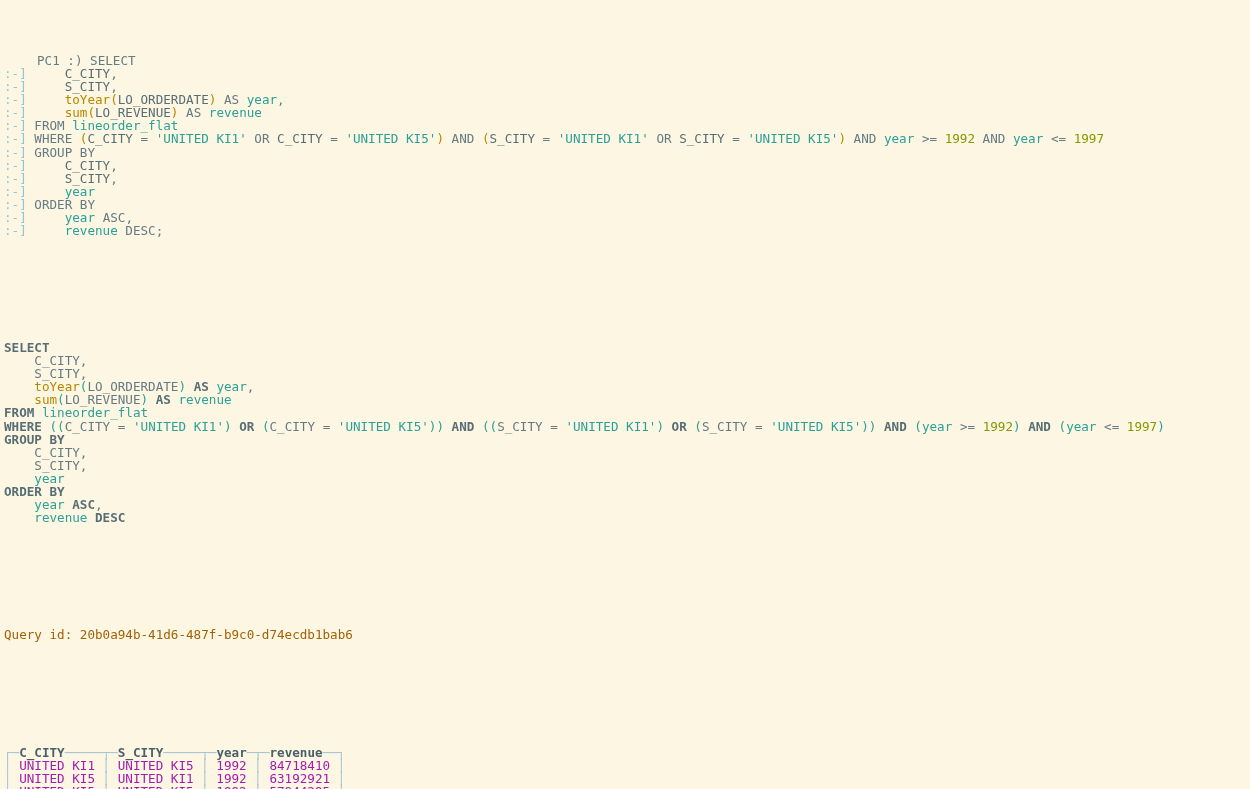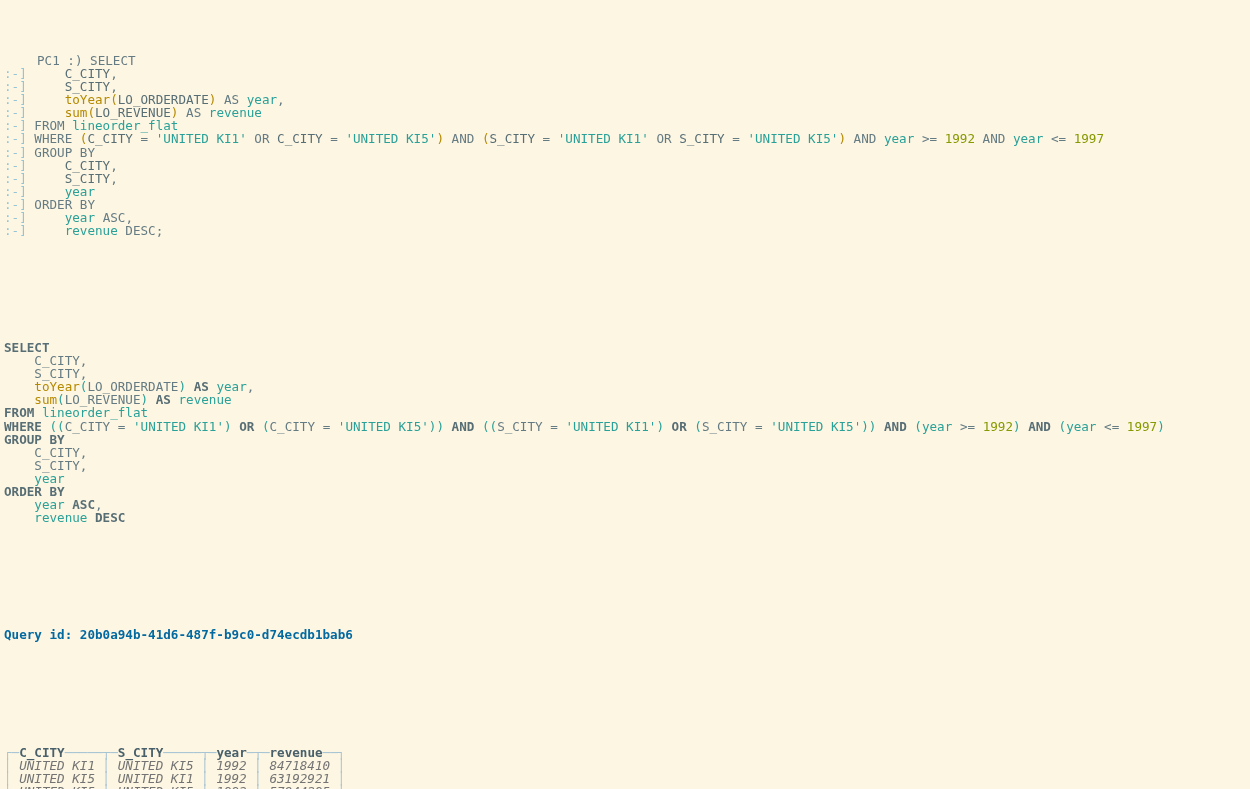--- a/index.html
+++ b/index.html
@@ -40,27 +40,27 @@
   
   .fmt .kw    { color: #586e75; font-weight: bold; }
   .fmt .ident { color: #2aa198; }
   .fmt .str   { color: #2aa198; }
   .fmt .func  { color: #b58900; }
   .fmt .paren { color: #2aa198; }
   .fmt .num   { color: #859900; }
   .fmt .op    { color: #657b83; }
   .fmt .plain { color: #657b83; }
 
-  .queryid { color: #0369a1; font-weight: bold; }
+  .queryid { color: #a16207; }
 
   
   .rtable { color: #657b83; }
   .rtable .brd  { color: #a7c4d4; }
   .rtable .hdr  { color: #49606b; font-weight: bold; }
-  .rtable .cell { color: #737373; font-style: italic; }
+  .rtable .cell { color: #a21caf; }
 </style>
 </head>
 <body>
 
 <div id="terminal">
 
   
   <div id="input-block"><div class="line"><span class="c-prompt">PC1 :)</span> <span><span class="c-kw">SELECT</span></span></div><div class="line"><span class="c-contbr">:-]</span> <span>    <span class="c-default">C_CITY</span><span class="c-op">,</span></span></div><div class="line"><span class="c-contbr">:-]</span> <span>    <span class="c-default">S_CITY</span><span class="c-op">,</span></span></div><div class="line"><span class="c-contbr">:-]</span> <span>    <span class="c-func">toYear</span><span class="c-paren">(</span><span class="c-default">LO_ORDERDATE</span><span class="c-paren">)</span> <span class="c-kw">AS</span> <span class="c-ident">year</span><span class="c-op">,</span></span></div><div class="line"><span class="c-contbr">:-]</span> <span>    <span class="c-func">sum</span><span class="c-paren">(</span><span class="c-default">LO_REVENUE</span><span class="c-paren">)</span> <span class="c-kw">AS</span> <span class="c-ident">revenue</span></span></div><div class="line"><span class="c-contbr">:-]</span> <span><span class="c-kw">FROM</span> <span class="c-ident">lineorder_flat</span></span></div><div class="line"><span class="c-contbr">:-]</span> <span><span class="c-kw">WHERE</span> <span class="c-paren">(</span><span class="c-default">C_CITY</span> <span class="c-op">=</span> <span class="c-str">'UNITED KI1'</span> <span class="c-kw">OR</span> <span class="c-default">C_CITY</span> <span class="c-op">=</span> <span class="c-str">'UNITED KI5'</span><span class="c-paren">)</span> <span class="c-kw">AND</span> <span class="c-paren">(</span><span class="c-default">S_CITY</span> <span class="c-op">=</span> <span class="c-str">'UNITED KI1'</span> <span class="c-kw">OR</span> <span class="c-default">S_CITY</span> <span class="c-op">=</span> <span class="c-str">'UNITED KI5'</span><span class="c-paren">)</span> <span class="c-kw">AND</span> <span class="c-ident">year</span> <span class="c-op">&gt;=</span> <span class="c-num">1992</span> <span class="c-kw">AND</span> <span class="c-ident">year</span> <span class="c-op">&lt;=</span> <span class="c-num">1997</span></span></div><div class="line"><span class="c-contbr">:-]</span> <span><span class="c-kw">GROUP</span> <span class="c-kw">BY</span></span></div><div class="line"><span class="c-contbr">:-]</span> <span>    <span class="c-default">C_CITY</span><span class="c-op">,</span></span></div><div class="line"><span class="c-contbr">:-]</span> <span>    <span class="c-default">S_CITY</span><span class="c-op">,</span></span></div><div class="line"><span class="c-contbr">:-]</span> <span>    <span class="c-ident">year</span></span></div><div class="line"><span class="c-contbr">:-]</span> <span><span class="c-kw">ORDER</span> <span class="c-kw">BY</span></span></div><div class="line"><span class="c-contbr">:-]</span> <span>    <span class="c-ident">year</span> <span class="c-kw">ASC</span><span class="c-op">,</span></span></div><div class="line"><span class="c-contbr">:-]</span> <span>    <span class="c-ident">revenue</span> <span class="c-kw">DESC</span><span class="c-op">;</span></span></div></div>
 
   <div class="blank"></div>

